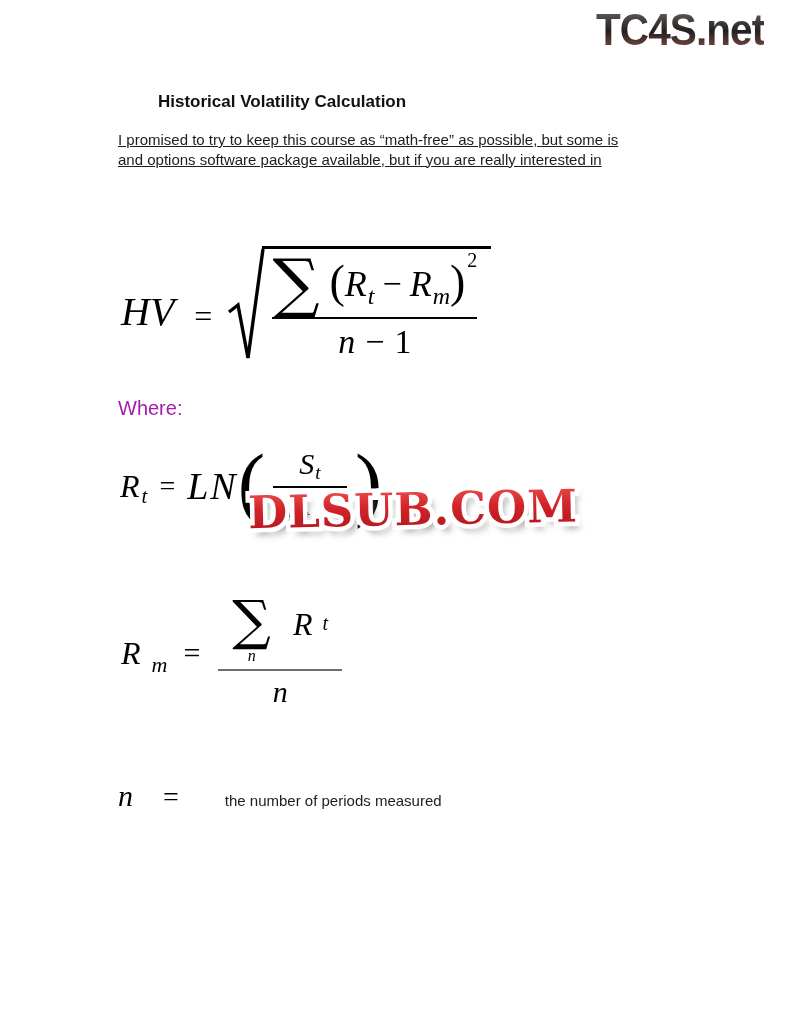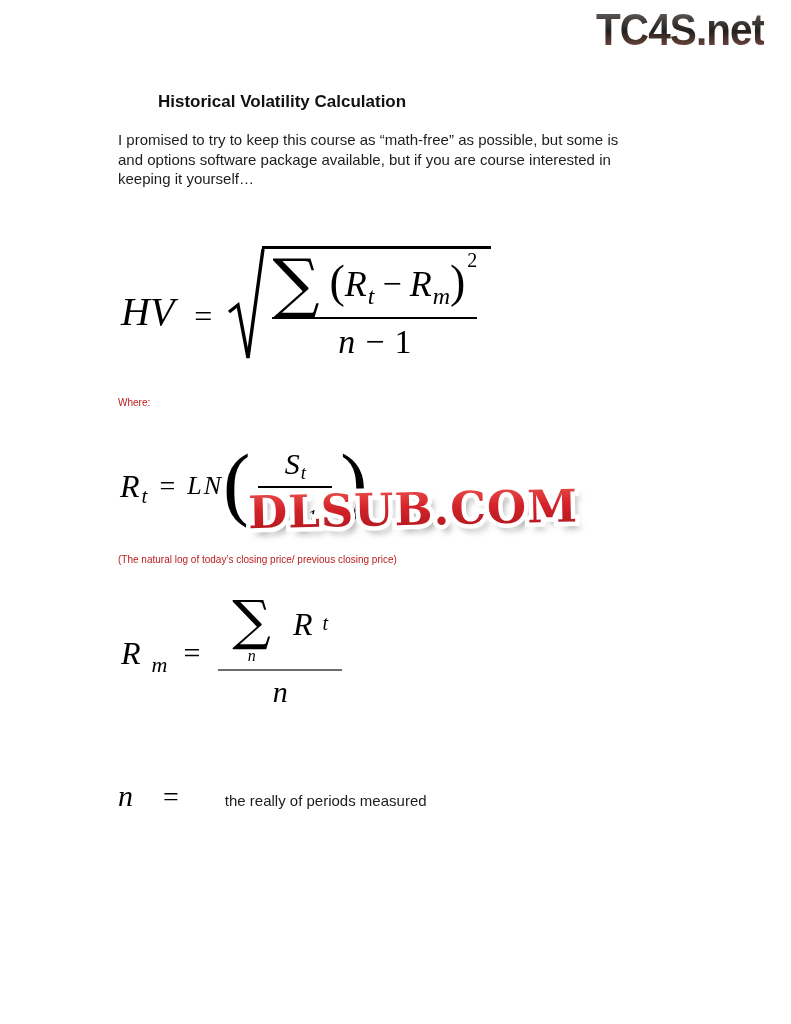--- a/index.html
+++ b/index.html
@@ -30,22 +30,22 @@
   }
 
   
   .heading{
     left:118px;top:92px;
     font-size:17px;font-weight:bold;color:#111;
     white-space:nowrap;
     margin-left:40px;
   }
   .intro{left:118px;top:130px;font-size:15px;line-height:19.5px;color:#1d1d1d;}
-  .intro div{white-space:nowrap;}
-  .plain{font-size:10px;color:#b91c1c;white-space:nowrap;}
+  .intro div{white-space:nowrap;text-decoration:underline;}
+  .plain{font-size:20px;color:#a21caf;white-space:nowrap;}
   .where{left:118px;top:397px;}
   .cap1{left:118px;top:554px;}
   .cap2{left:118px;top:726px;}
 
   
   .math{font-family:"Liberation Serif","DejaVu Serif",serif;color:#000;}
   .mi{font-style:italic;}
   .mrow{display:flex;align-items:center;}
   .msub{font-style:italic;position:relative;}
   .frac{display:inline-flex;flex-direction:column;align-items:center;}
@@ -64,21 +64,21 @@
   .hv-sub{font-size:24px;top:12px;margin-left:1px;}
   .hv-minus{font-size:34px;margin:0 8px;}
   .hv-pow{font-size:20px;position:relative;top:-24px;margin-left:2px;}
   .hv-den{display:flex;justify-content:center;align-items:center;font-size:34px;gap:10px;}
 
   
   .rt{left:120px;top:447px;display:flex;align-items:center;}
   .rt .lhs{font-size:32px;}
   .rt .lsub{font-size:21px;top:10px;margin-left:2px;}
   .rt .eq{font-size:28px;margin:0 12px 0 12px;}
-  .rt .fn{font-size:26px;font-style:italic;letter-spacing:2px;}
+  .rt .fn{font-size:38px;font-style:italic;letter-spacing:2px;}
   .bigparen{font-size:82px;line-height:0.85;font-weight:400;position:relative;top:-2px;}
   .frac-sm{margin:0 8px;min-width:74px;}
   .frac-sm .fbar{border-top-width:2px;margin:5px 0 3px;}
   .sm-var{font-size:30px;font-style:italic;}
   .sm-sub{font-size:19px;top:9px;margin-left:1px;}
 
   
   .rm{left:121px;top:598px;display:flex;align-items:center;}
   .rm .lhs{font-size:32px;}
   .rm .lsub{font-size:22px;top:12px;margin-left:11px;}
@@ -126,22 +126,21 @@
 <body>
 
 <div class="page">
 
   <div class="abs tc4s">TC4S.net</div>
 
   <div class="abs heading">Historical Volatility Calculation</div>
 
   <div class="abs intro">
     <div>I promised to try to keep this course as “math-free” as possible, but some is</div>
-    <div>and options software package available, but if you are course interested in</div>
-    <div>keeping it yourself…</div>
+    <div>and options software package available, but if you are really interested in</div>
   </div>
 
   <div class="abs math hv">
     <span class="mi hv-lhs">HV</span>
     <span class="hv-eq">=</span>
     <span class="sqrt">
       <svg width="40" height="120" viewBox="0 0 40 120">
         <path d="M3 66 L12 59 L22 112 L37 3" stroke="#000" stroke-width="3.4" fill="none" stroke-linejoin="miter"></path>
       </svg>
       <span class="radicand">
@@ -188,21 +187,20 @@
       </span>
     </span>
     <span class="bigparen">)</span>
   </div>
 
   <div class="abs dlsub stack">
     <span class="layer back">DLSUB.COM</span>
     <span class="top">DLSUB.COM</span>
   </div>
 
-  <div class="abs plain cap1">(The natural log of today’s closing price/ previous closing price)</div>
 
   <div class="abs math rm mrow">
     <span class="mi lhs">R</span>
     <span class="msub lsub">m</span>
     <span class="eq">=</span>
     <span class="frac">
       <span class="rm-num">
         <span class="sum-stack">
           <span class="sigma-md">∑</span>
           <span class="sum-under">n</span>
@@ -212,16 +210,16 @@
       </span>
       <span class="fbar"></span>
       <span class="rm-den mi">n</span>
     </span>
   </div>
 
 
   <div class="abs math ndef">
     <span class="mi lhs">n</span>
     <span class="eq">=</span>
-    <span class="txt">the really of periods measured</span>
+    <span class="txt">the number of periods measured</span>
   </div>
 
 </div>
 
 </body></html>

